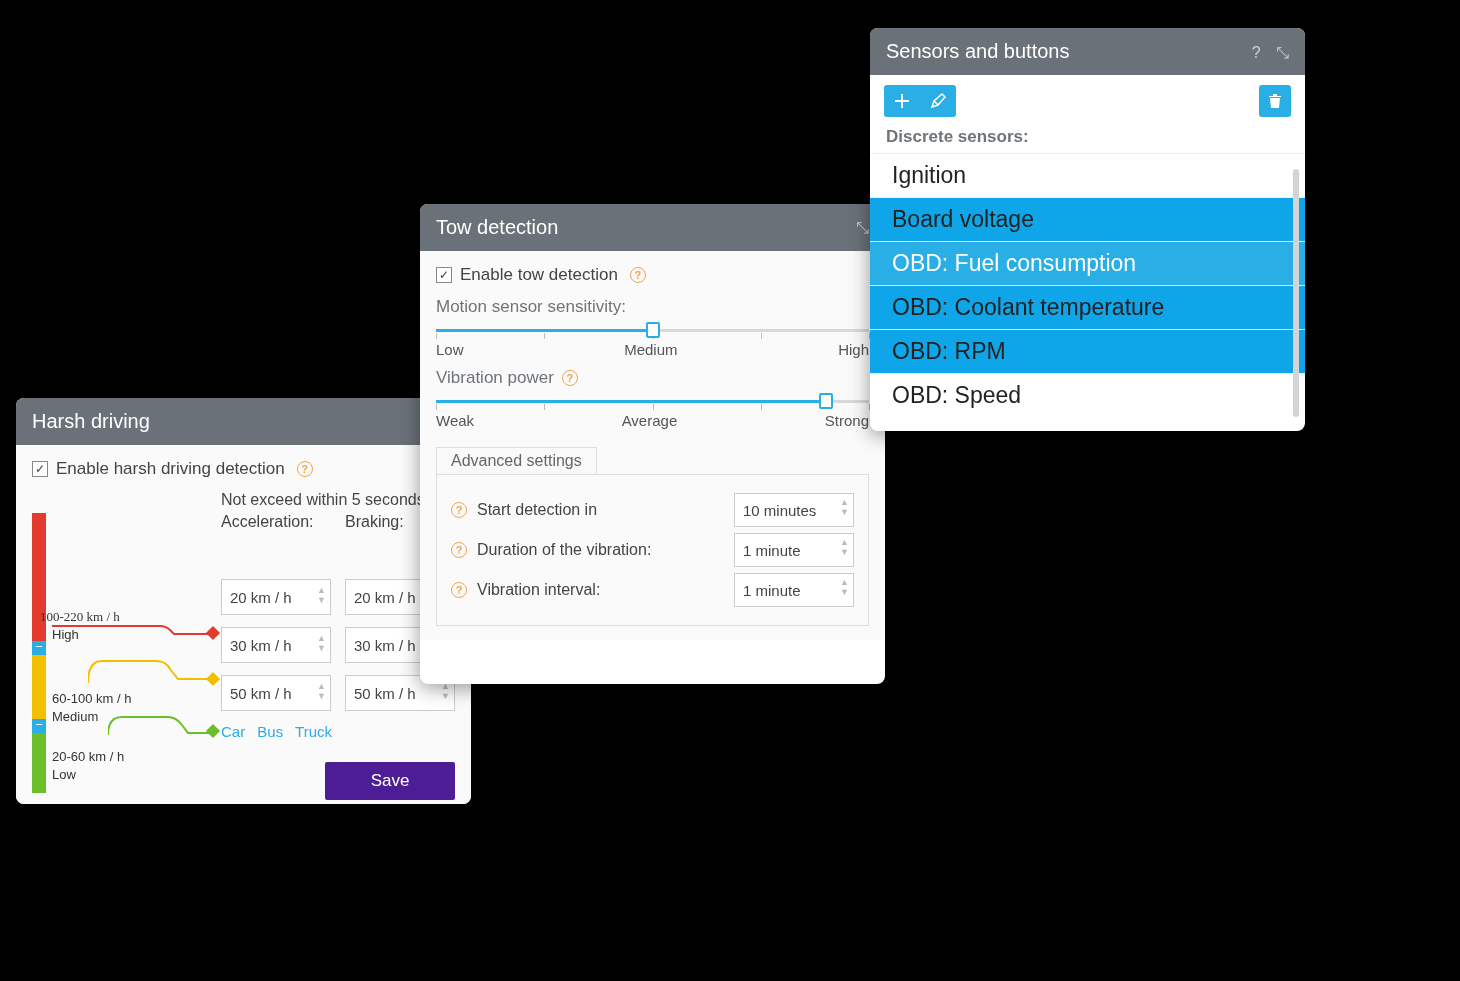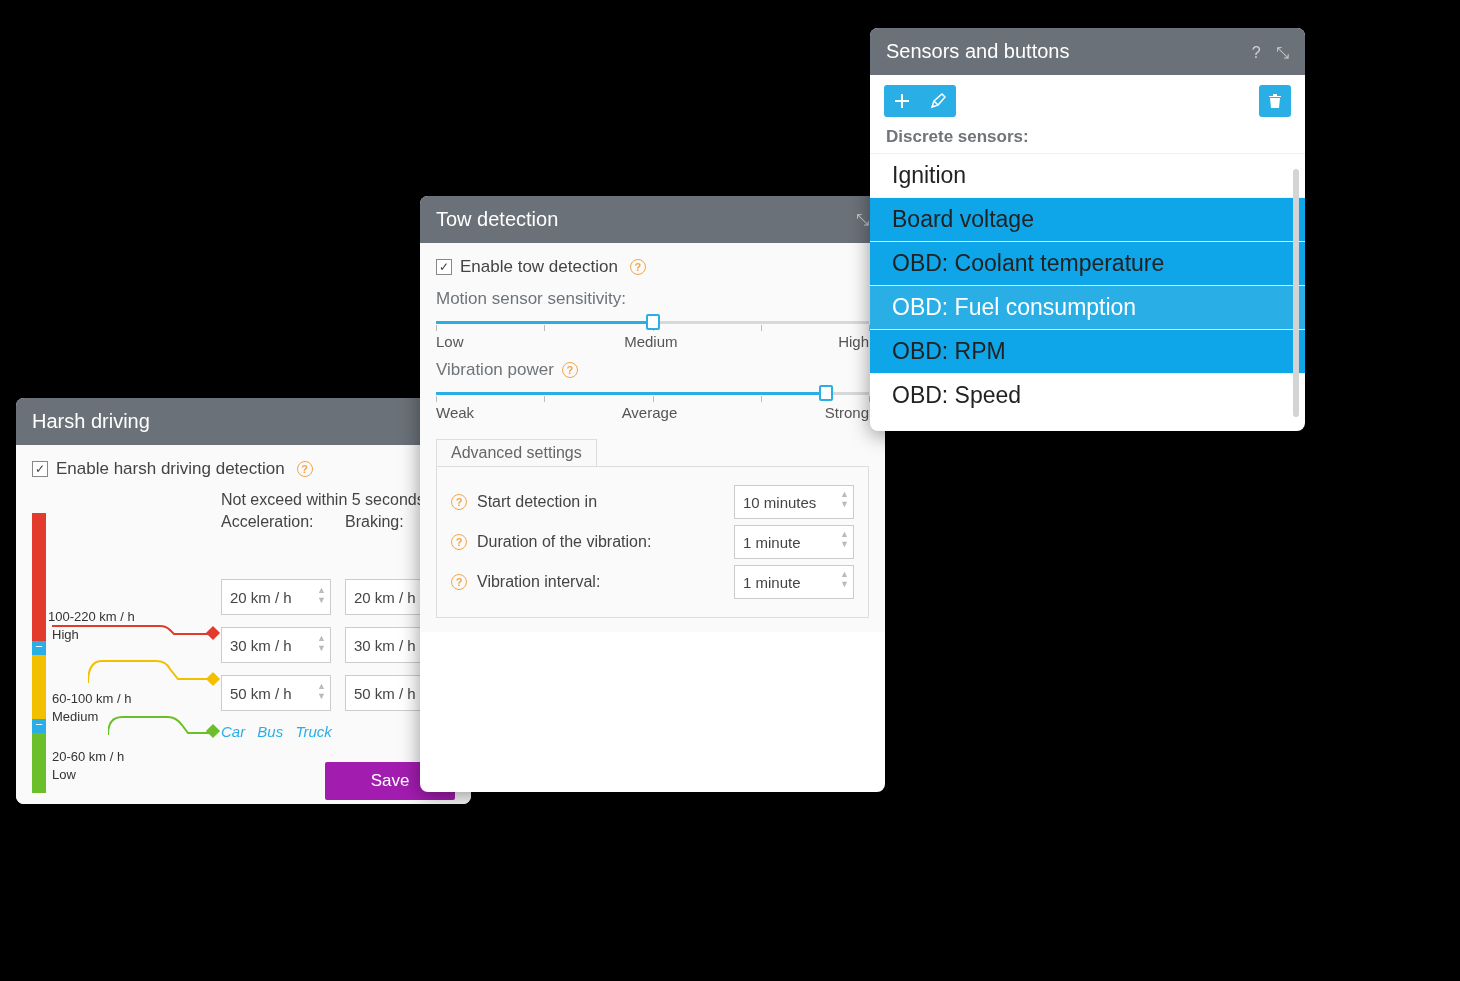--- a/index.html
+++ b/index.html
@@ -32,21 +32,21 @@
   .btn-group { display: flex; background: #29aee6; border-radius: 3px; }
   .btn-square { width: 36px; height: 32px; display:flex; align-items:center; justify-content:center; color:#fff; cursor:pointer; }
   .btn-trash { margin-left:auto; background:#29aee6; width:32px; height:32px; display:flex; align-items:center; justify-content:center; color:#fff; border-radius:3px; cursor:pointer;}
   .group-label { color:#6f7479; font-size:17px; font-weight:600; padding: 6px 16px; }
   .sensor-item { padding: 8px 22px; font-size:23px; color:#222; border-top:1px solid #f0f0f0; cursor:pointer;}
   .sensor-item.striped { background:#0ea5e9; }
   .sensor-item.selected { background:#29aee6; color:#fff; }
   .scrollbar { position:absolute; right:6px; top:94px; bottom:14px; width:6px; background:#d3d4d6; border-radius:3px; }
   
   
-  #tow-panel { top: 196px; left: 420px; width: 465px; height: 596px; z-index: 2; }
+  #tow-panel { top: 204px; left: 420px; width: 465px; height: 480px; z-index: 2; }
   .check-row { display:flex; align-items:center; gap:8px; margin-bottom: 12px; font-size:17px; color:#444;}
   .checkbox { width:16px; height:16px; border:1px solid #888; background:#fff; display:flex; align-items:center; justify-content:center; font-size:12px; }
   .qmark { display:inline-block; width:16px; height:16px; border:1.5px solid #f2a54b; color:#f2a54b; border-radius:50%; text-align:center; line-height:14px; font-size:11px; font-weight:bold; margin-left:4px;}
   .section-label { font-size:17px; color:#6f7479; margin: 8px 0 4px; }
   .slider-wrap { margin-bottom: 10px; }
   .slider-track { position:relative; height:18px; }
   .slider-bar { position:absolute; left:0; right:0; top:8px; height:3px; background:#d7d8da; }
   .slider-fill { position:absolute; left:0; top:8px; height:3px; background:#29aee6; }
   .slider-thumb { position:absolute; top:1px; width:14px; height:16px; background:#fff; border:2px solid #29aee6; border-radius:2px; margin-left:-7px; cursor:pointer;}
   .slider-ticks { position:absolute; left:0; right:0; top:12px; height:6px; }
@@ -65,23 +65,23 @@
   #harsh-panel { top: 398px; left: 16px; width: 455px; height: 406px; z-index: 1; }
   .harsh-body { display:flex; gap:14px; }
   .harsh-vis { width: 178px; position: relative; height: 330px; }
   .harsh-controls { flex:1; }
   .not-exceed { font-size:16px; color:#444; margin-bottom:4px; }
   .col-headers { display:flex; gap:14px; font-size:16px; color:#444; margin-bottom:8px;}
   .col-headers span { width:110px; }
   .input-row { display:flex; gap:14px; margin-bottom:12px; }
   .val-input { width:110px; height:36px; border:1px solid #ccc; background:#fff; padding:0 20px 0 8px; display:flex; align-items:center; font-size:15px; position:relative;}
   .val-input .spin-arrows { right:4px; top:5px;}
-  .presets { color:#29aee6; font-size:15px; margin-top:0;font-style:italic; }
+  .presets { color:#29aee6; font-size:15px; margin-top:0; }
   .presets span { margin-right:8px; cursor:pointer; }
-  .save-btn { background:#a21caf; color:#fff; border:none; width:130px; height:38px; font-size:17px; border-radius:2px; float:right; margin-top:22px; cursor:pointer;}
+  .save-btn { background:#4c1d95; color:#fff; border:none; width:130px; height:38px; font-size:17px; border-radius:2px; float:right; margin-top:22px; cursor:pointer;}
   
   
   .vbar { position:absolute; left:0; width:14px; }
   .vlabel { position:absolute; font-size:13px; color:#333; white-space:nowrap;}
   .connector { position:absolute; }
   .collapse-btn { position:absolute; width:14px; height:14px; background:#29aee6; color:#fff; font-size:13px; text-align:center; line-height:12px; left:0; cursor:pointer;}
   .diamond { position:absolute; width:10px; height:10px; transform:rotate(45deg);}
 </style>
 </head>
 <body>
@@ -110,22 +110,22 @@
       </div>
       <div class="btn-trash">
         <svg width="14" height="16" viewBox="0 0 14 16" fill="#fff">
             <path d="M1 3h12v1H1zM5 1h4v2H5zM2 5h10l-1 10H3z"></path>
           </svg>
       </div>
     </div>
     <div class="group-label">Discrete sensors:</div>
     <div class="sensor-item">Ignition</div>
     <div class="sensor-item striped">Board voltage</div>
+    <div class="sensor-item selected">OBD: Fuel consumption</div>
     <div class="sensor-item striped">OBD: Coolant temperature</div>
-    <div class="sensor-item selected">OBD: Fuel consumption</div>
     <div class="sensor-item striped">OBD: RPM</div>
     <div class="sensor-item">OBD: Speed</div>
     <div style="height:14px"></div>
     <div class="scrollbar"></div>
   </div>
 </div>
 
 <div class="panel" id="tow-panel">
   <div class="panel-title">
     <span>Tow detection</span>
@@ -228,21 +228,21 @@
     <div class="check-row">
       <div class="checkbox">✓</div>
       <span>Enable harsh driving detection</span>
       <span class="qmark">?</span>
     </div>
 
     <div class="harsh-body">
       <div class="harsh-vis">
 
         <div class="vbar" style="top:22px; height:128px; background:#e23b2e;"></div>
-        <div class="vlabel" style="left:16px; top:118px;">100-220 km / h</div>
+        <div class="vlabel" style="left:8px; top:118px;font-family:Liberation Serif, serif;">100-220 km / h</div>
         <div class="vlabel" style="left:20px; top:136px;">High</div>
         <svg class="connector" style="left:20px; top:128px;" width="162" height="16">
             <path d="M0 7 H108 Q114 7 118 11 L122 15 H162" stroke="#e23b2e" stroke-width="2" fill="none"></path>
           </svg>
         <div class="diamond" style="left:176px; top:137px; background:#e23b2e;"></div>
 
         <div class="collapse-btn" style="top:150px;">−</div>
 
         <div class="vbar" style="top:164px; height:64px; background:#f3c000;"></div>
         <div class="vlabel" style="left:20px; top:200px;">60-100 km / h</div>

